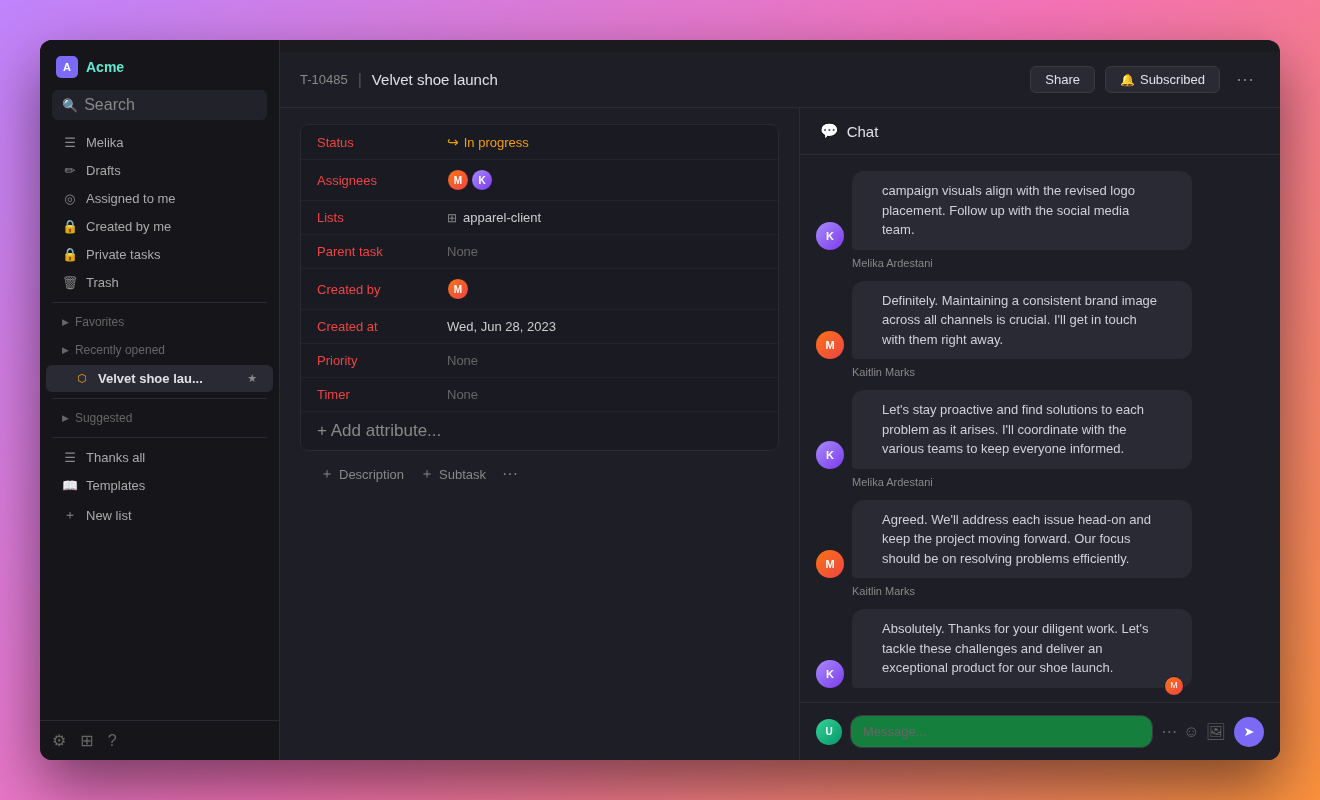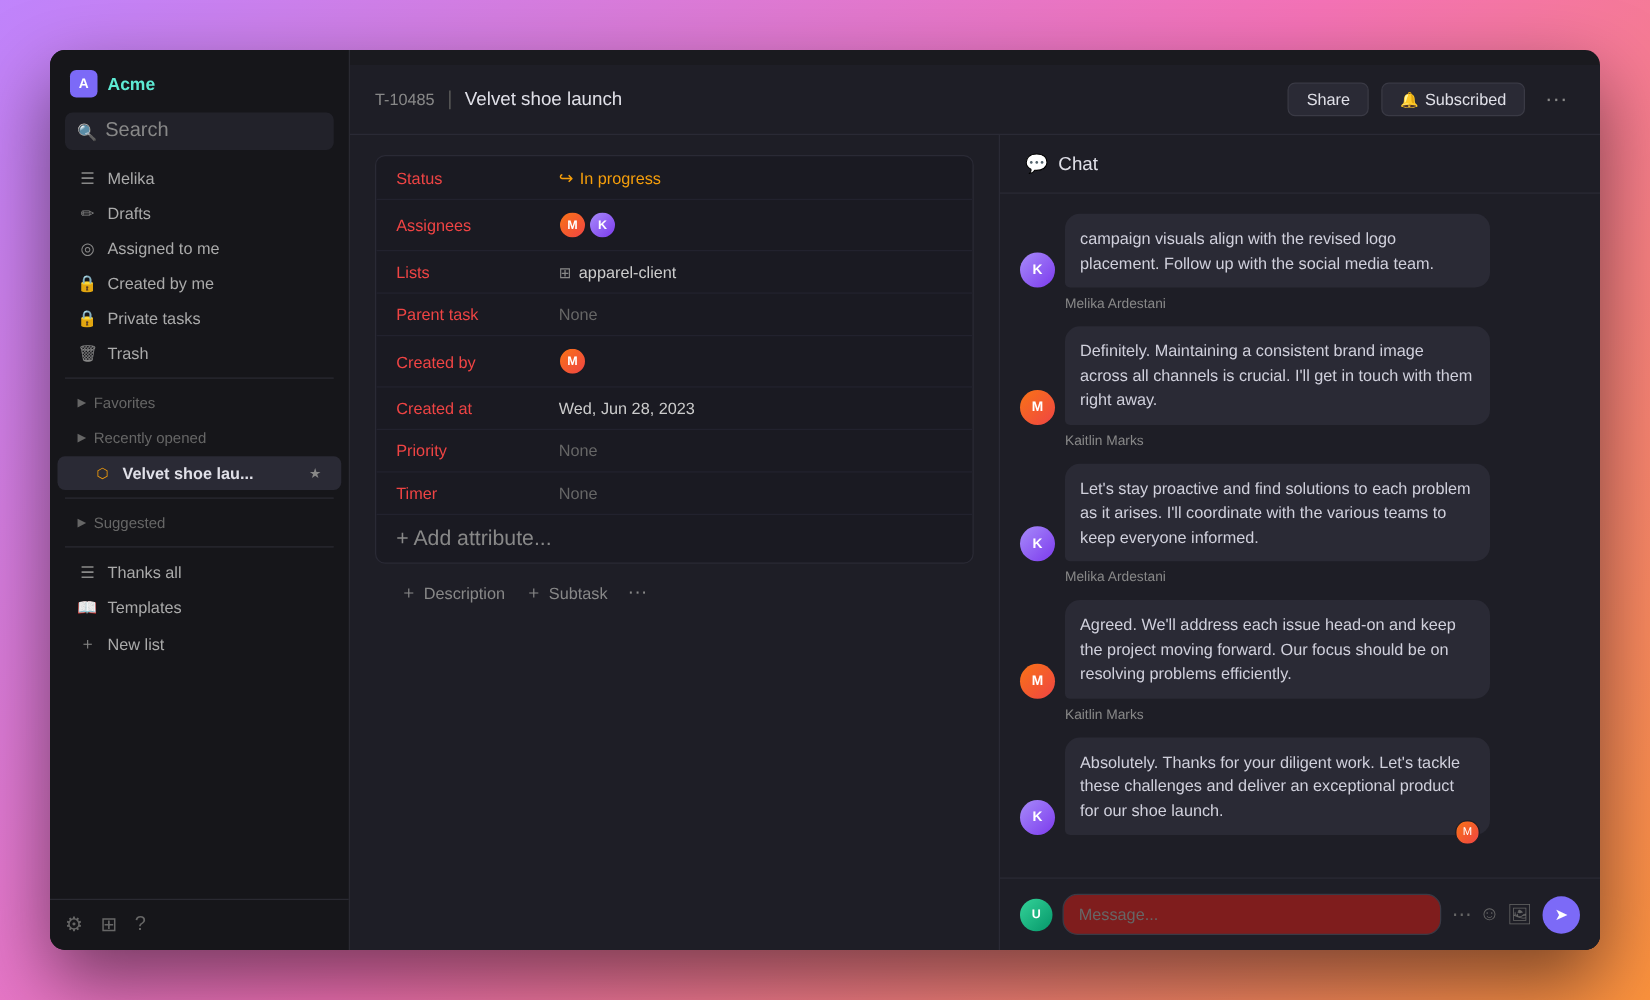--- a/index.html
+++ b/index.html
@@ -324,21 +324,21 @@
       font-size: 11px;
       font-weight: bold;
       color: white;
     }
     .msg-av1 { background: linear-gradient(135deg, #f97316, #ef4444); }
     .msg-av2 { background: linear-gradient(135deg, #a78bfa, #7c3aed); }
     .message-bubble {
       max-width: 340px;
       background: #2a2a35;
       border-radius: 12px 12px 12px 4px;
-      padding: 10px 12px;
+      padding: 10px 30px;
       color: #d0d0dc;
       font-size: 13px;
       line-height: 1.5;
     }
     .message-sender {
       font-size: 11px;
       color: #888;
       margin-top: 4px;
       margin-left: 36px;
     }
@@ -357,21 +357,21 @@
       flex-shrink: 0;
       display: flex;
       align-items: center;
       justify-content: center;
       font-size: 10px;
       color: white;
       font-weight: bold;
     }
     .chat-input {
       flex: 1;
-      background: #7f1d1d;
+      background: #15803d;
       border: 1px solid #3a3a45;
       border-radius: 12px;
       padding: 8px 12px;
       color: #d0d0dc;
       font-size: 13px;
       outline: none;
     }
     .chat-input::placeholder { color: #666; }
     .chat-toolbar {
       display: flex;

